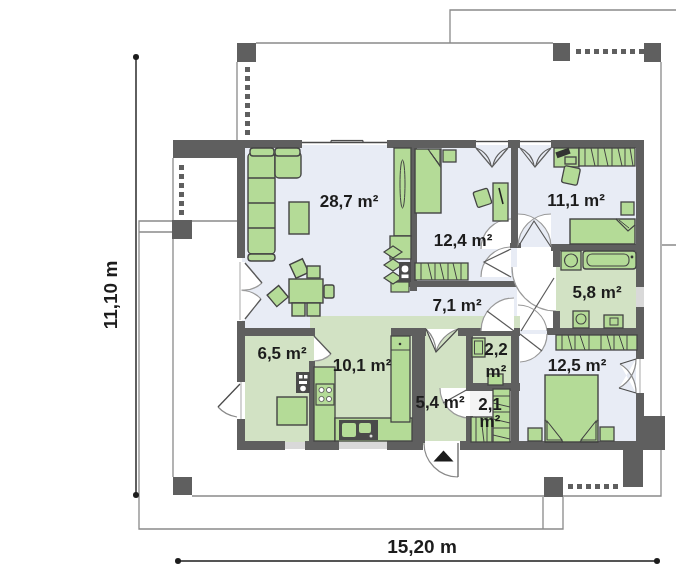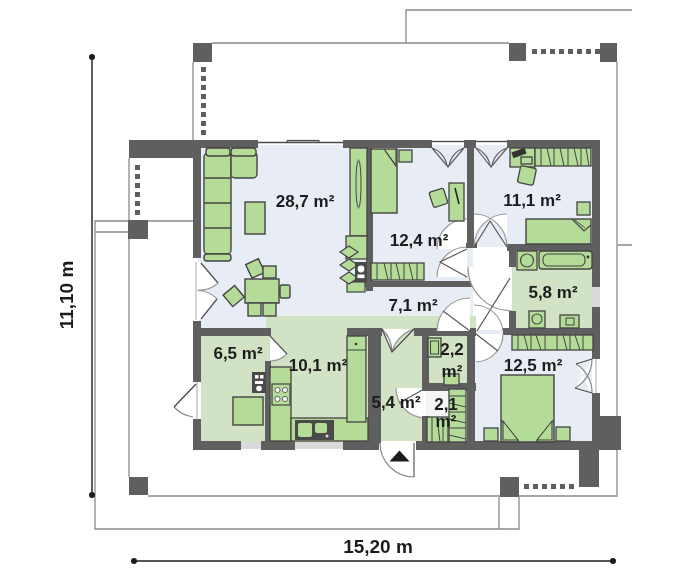--- a/index.html
+++ b/index.html
@@ -1,16 +1,16 @@
 <!DOCTYPE html>
 <html><head>
 <meta charset="utf-8">
 <style>
   html,body{margin:0;padding:0;background:#ffffff;}
-  .wrap{width:632px;height:575px;position:relative;overflow:hidden;}
+  .wrap{width:632px;height:575px;position:relative;overflow:hidden;margin-left:44px;}
   svg{display:block;}
   text{font-family:"Liberation Sans", sans-serif;font-weight:bold;fill:#1c1c1c;}
 </style>
 </head>
 <body>
 <div class="wrap">
 <svg width="700" height="575" viewBox="0 0 700 575" xmlns="http://www.w3.org/2000/svg">
 
 <rect x="0" y="0" width="700" height="575" fill="#ffffff"></rect>
 

